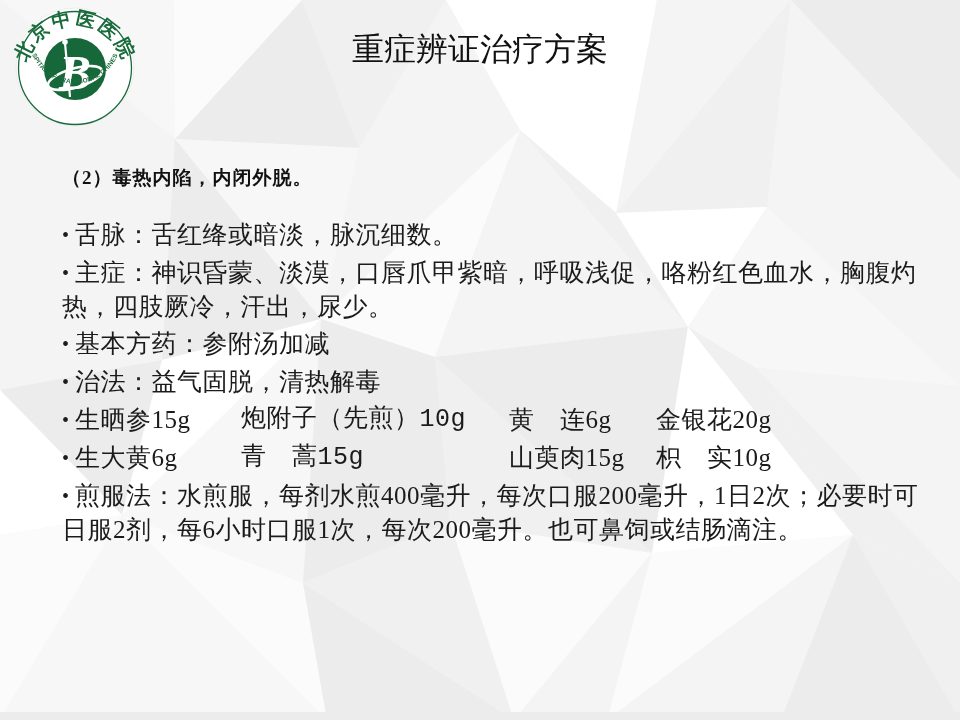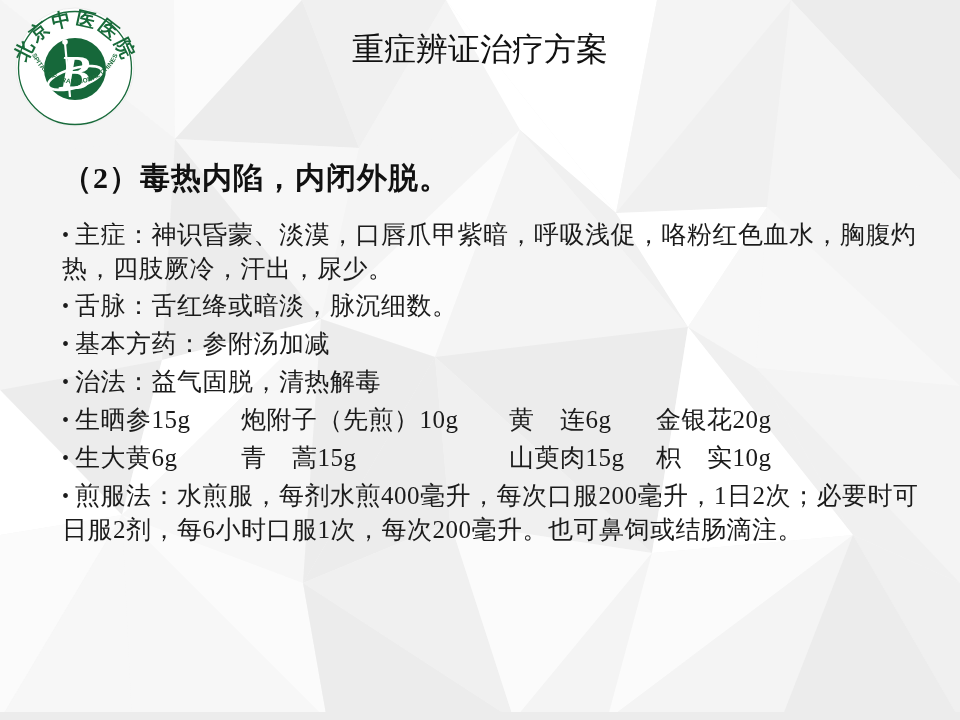--- a/index.html
+++ b/index.html
@@ -10,31 +10,31 @@
   .slide{position:relative;width:960px;height:720px;overflow:hidden;}
   #bg-mesh{position:absolute;left:0;top:0;width:960px;height:720px;}
   .bottom-strip{position:absolute;left:0;right:0;bottom:0;height:8px;background:#ececec;}
   .logo{position:absolute;left:13px;top:5px;width:124px;height:124px;}
   .title{
     position:absolute;top:30px;left:0;width:100%;margin:0;text-align:center;
     font-size:32px;font-weight:400;color:#111;line-height:1.2;letter-spacing:0;
   }
   .content{position:absolute;left:62px;top:158px;width:858px;}
   .subtitle{
-    margin:0 0 20px 0;font-size:30px;font-weight:700;color:#111;
+    margin:0 0 20px 0;font-size:19px;font-weight:700;color:#111;
     line-height:40px;letter-spacing:1px;
   }
   .b{
     margin:0 0 4px 0;font-size:25px;line-height:33px;color:#1b1b1b;
     letter-spacing:0.5px;
   }
   .dot{display:inline-block;width:13px;font-size:20px;color:#1b1b1b;vertical-align:1px;}
   .herb .cell{display:inline-block;white-space:nowrap;vertical-align:top;}
   .herb .c1{width:166px;}
-  .herb .c2{width:268px;}
+  .herb .c2{width:268px;font-family:Liberation Mono, monospace;}
   .herb .c3{width:147px;}
 </style>
 </head>
 <body>
 
 <div class="slide">
 
   <svg id="bg-mesh" viewBox="0 0 960 720" preserveAspectRatio="none">
       <polygon points="0,0 174,0 175,139" fill="#f7f7f7"></polygon>
       <polygon points="0,0 175,139 0,156" fill="#f4f4f4"></polygon>
@@ -110,23 +110,23 @@
         <textPath href="#arcBottom" startOffset="50%">BEIJING HOSPITAL OF TRADITIONAL CHINESE MEDICINE</textPath>
       </text>
     </svg>
   </div>
 
   <h1 class="title">重症辨证治疗方案</h1>
 
   <div class="content">
     <h2 class="subtitle">（2）毒热内陷，内闭外脱。</h2>
 
+    <p class="b"><span class="dot">•</span><span>舌脉：舌红绛或暗淡，脉沉细数。</span></p>
+
     <p class="b"><span class="dot">•</span><span>主症：神识昏蒙、淡漠，口唇爪甲紫暗，呼吸浅促，咯粉红色血水，胸腹灼热，四肢厥冷，汗出，尿少。</span></p>
-
-    <p class="b"><span class="dot">•</span><span>舌脉：舌红绛或暗淡，脉沉细数。</span></p>
 
     <p class="b"><span class="dot">•</span><span>基本方药：参附汤加减</span></p>
 
     <p class="b"><span class="dot">•</span><span>治法：益气固脱，清热解毒</span></p>
 
     <p class="b herb"><span class="dot">•</span><span class="cell c1">生晒参15g</span><span class="cell c2">炮附子（先煎）10g</span><span class="cell c3">黄　连6g</span><span class="cell c4">金银花20g</span></p>
 
     <p class="b herb"><span class="dot">•</span><span class="cell c1">生大黄6g</span><span class="cell c2">青　蒿15g</span><span class="cell c3">山萸肉15g</span><span class="cell c4">枳　实10g</span></p>
 
     <p class="b"><span class="dot">•</span><span>煎服法：水煎服，每剂水煎400毫升，每次口服200毫升，1日2次；必要时可日服2剂，每6小时口服1次，每次200毫升。也可鼻饲或结肠滴注。</span></p>

